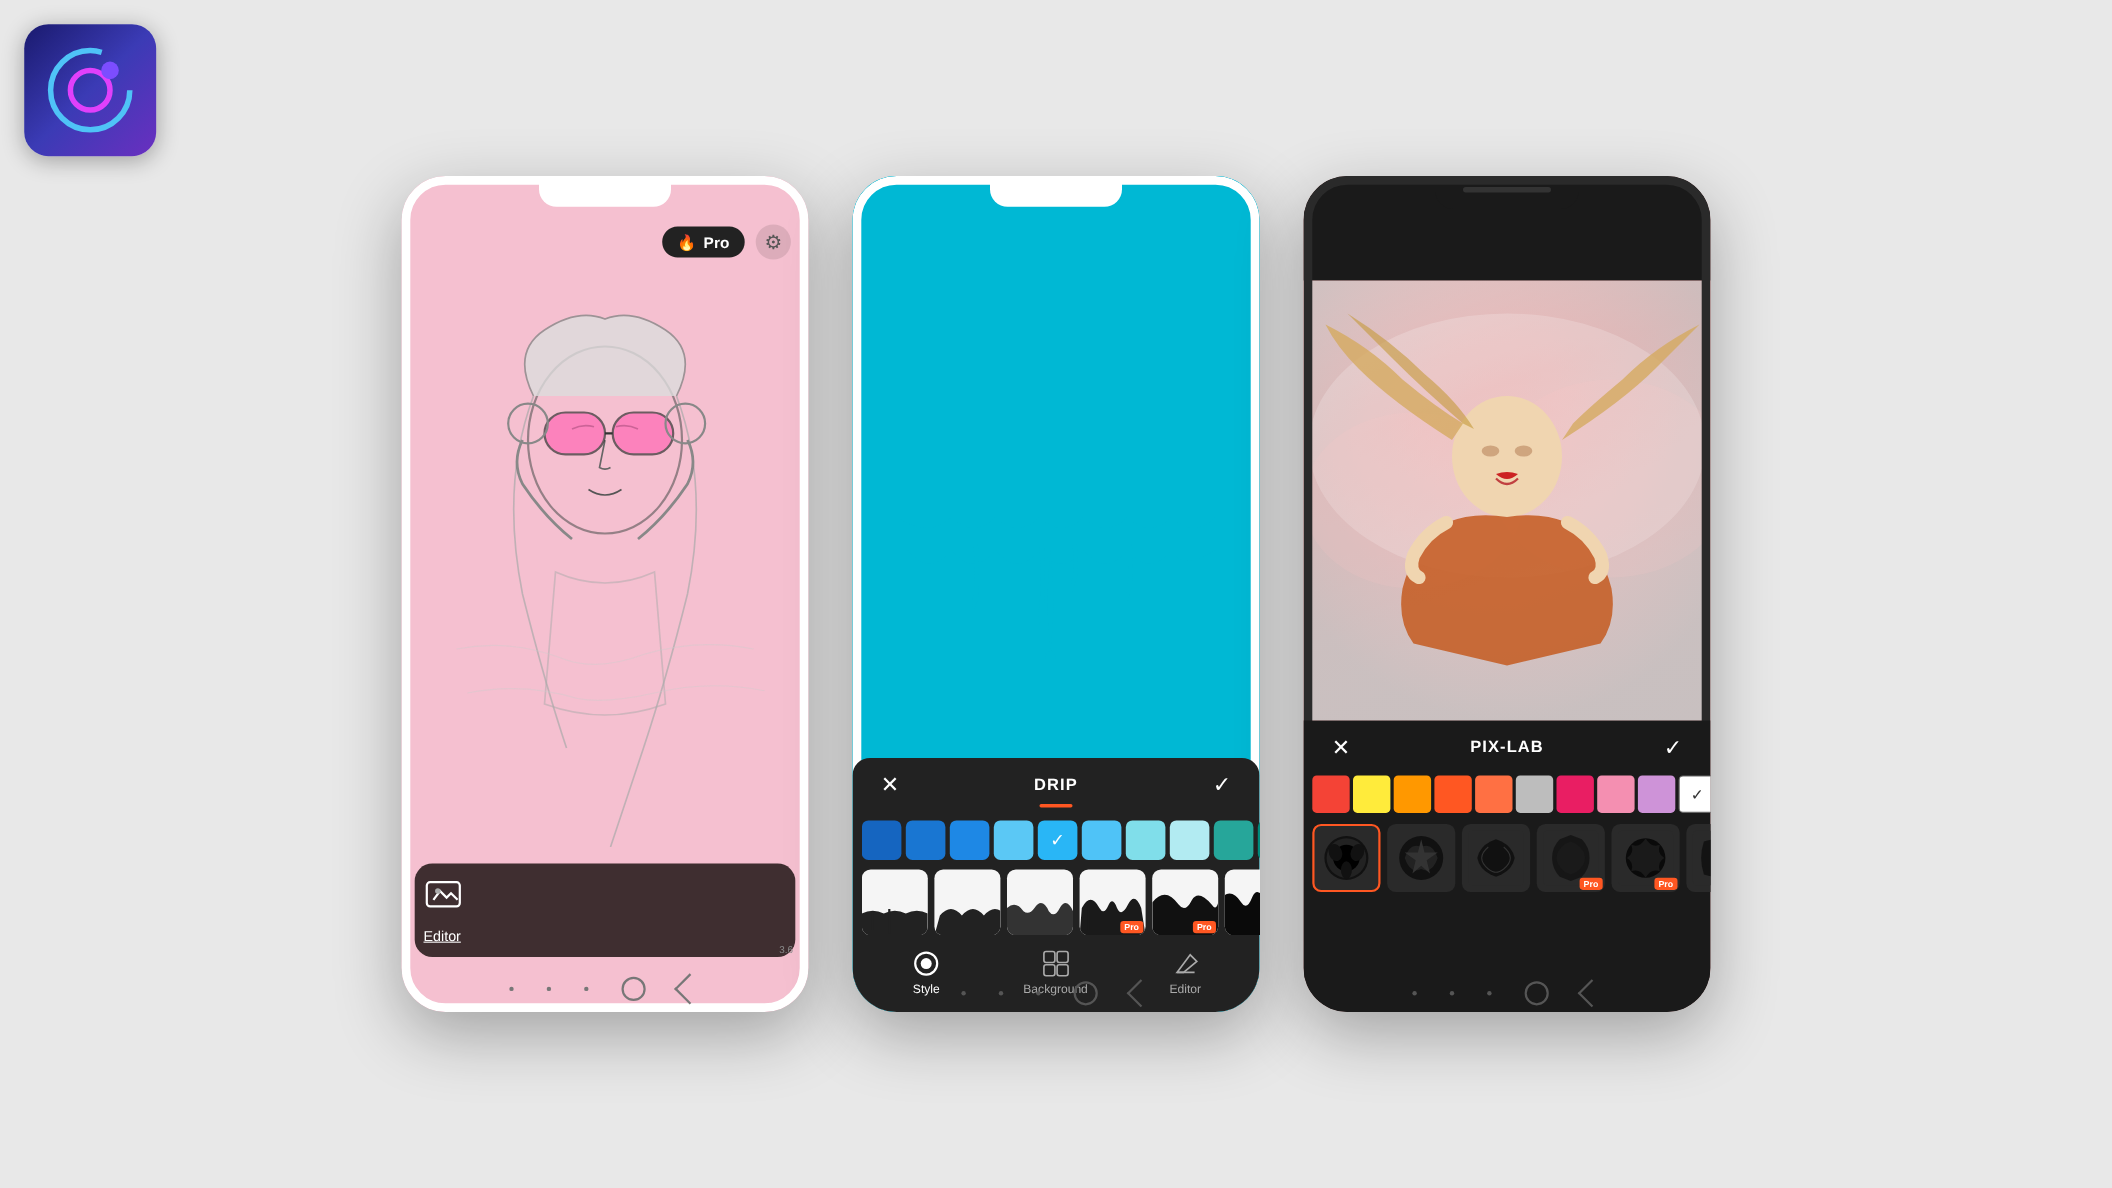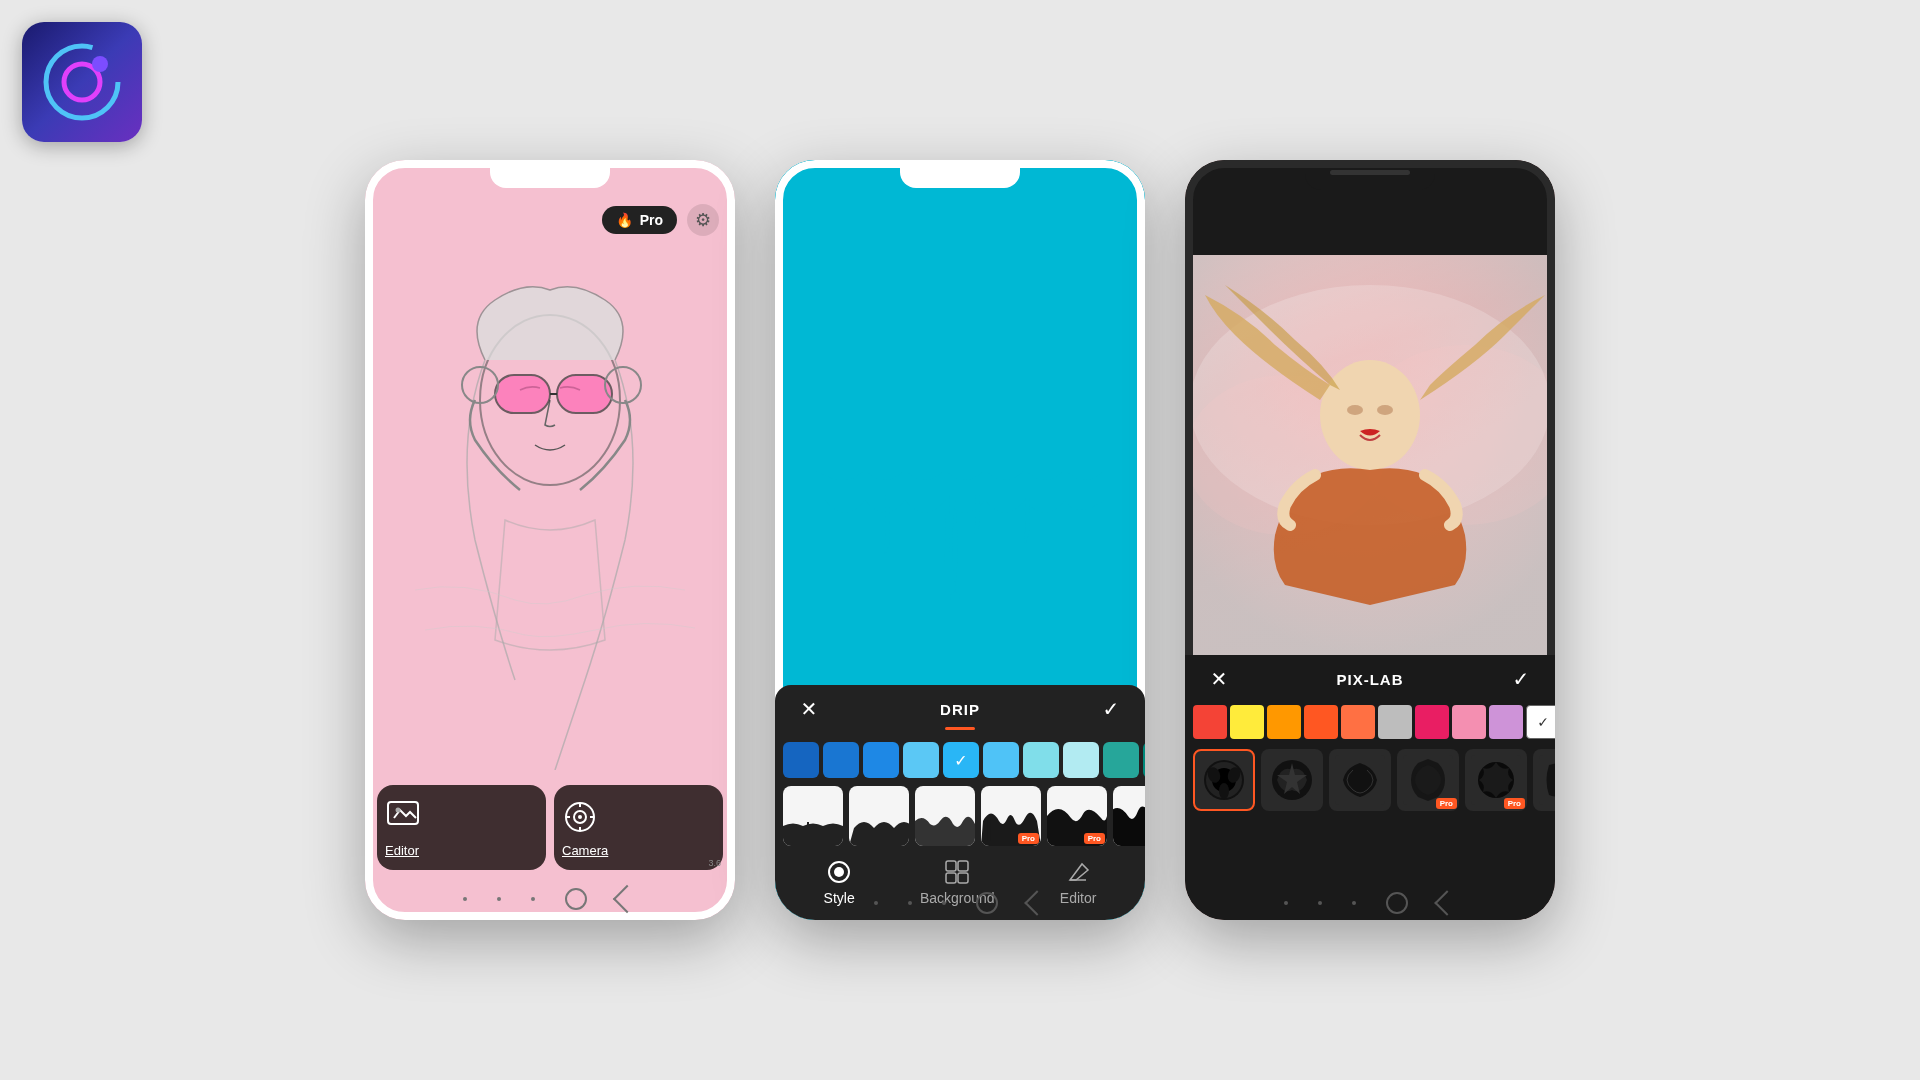--- a/index.html
+++ b/index.html
@@ -315,21 +315,21 @@
       justify-content: space-around;
       padding: 8px 16px 4px;
     }
 
     .tool-item {
       display: flex;
       flex-direction: column;
       align-items: center;
       gap: 4px;
       color: #aaa;
-      font-size: 14px;
+      font-size: 11px;
       text-align: center;
     }
 
     .tool-item.active {
       color: #fff;
     }
 
     .tool-icon {
       width: 28px;
       height: 28px;
@@ -452,34 +452,20 @@
     <div class="bottom-nav">
       <div class="nav-item">
         <div class="nav-icon">
           <svg width="34" height="34" viewBox="0 0 34 34">
               <rect x="2" y="2" width="30" height="22" rx="3" fill="none" stroke="#fff" stroke-width="2"></rect>
               <path d="M8 18 L14 10 L20 16 L24 12 L30 18" fill="none" stroke="#fff" stroke-width="2"></path>
               <circle cx="12" cy="10" r="2.5" fill="#aaa"></circle>
             </svg>
         </div>
         <span class="nav-label">Editor</span>
-      </div>
-      <div class="nav-item">
-        <div class="nav-icon">
-          <svg width="34" height="34" viewBox="0 0 34 34">
-              <circle cx="17" cy="17" r="14" fill="none" stroke="#fff" stroke-width="2"></circle>
-              <circle cx="17" cy="17" r="6" fill="none" stroke="#fff" stroke-width="2"></circle>
-              <circle cx="17" cy="17" r="2" fill="#fff"></circle>
-              <line x1="17" y1="3" x2="17" y2="7" stroke="#fff" stroke-width="2"></line>
-              <line x1="31" y1="17" x2="27" y2="17" stroke="#fff" stroke-width="2"></line>
-              <line x1="17" y1="31" x2="17" y2="27" stroke="#fff" stroke-width="2"></line>
-              <line x1="3" y1="17" x2="7" y2="17" stroke="#fff" stroke-width="2"></line>
-            </svg>
-        </div>
-        <span class="nav-label">Camera</span>
       </div>
     </div>
 
     <div class="version-badge" style="position:absolute;bottom:52px;right:14px;font-size:9px;color:#888;z-index:20;">3.6</div>
 
     <div class="home-bar">
       <div class="bar-dot"></div>
       <div class="bar-dot"></div>
       <div class="bar-dot"></div>
       <div class="bar-circle"></div>

